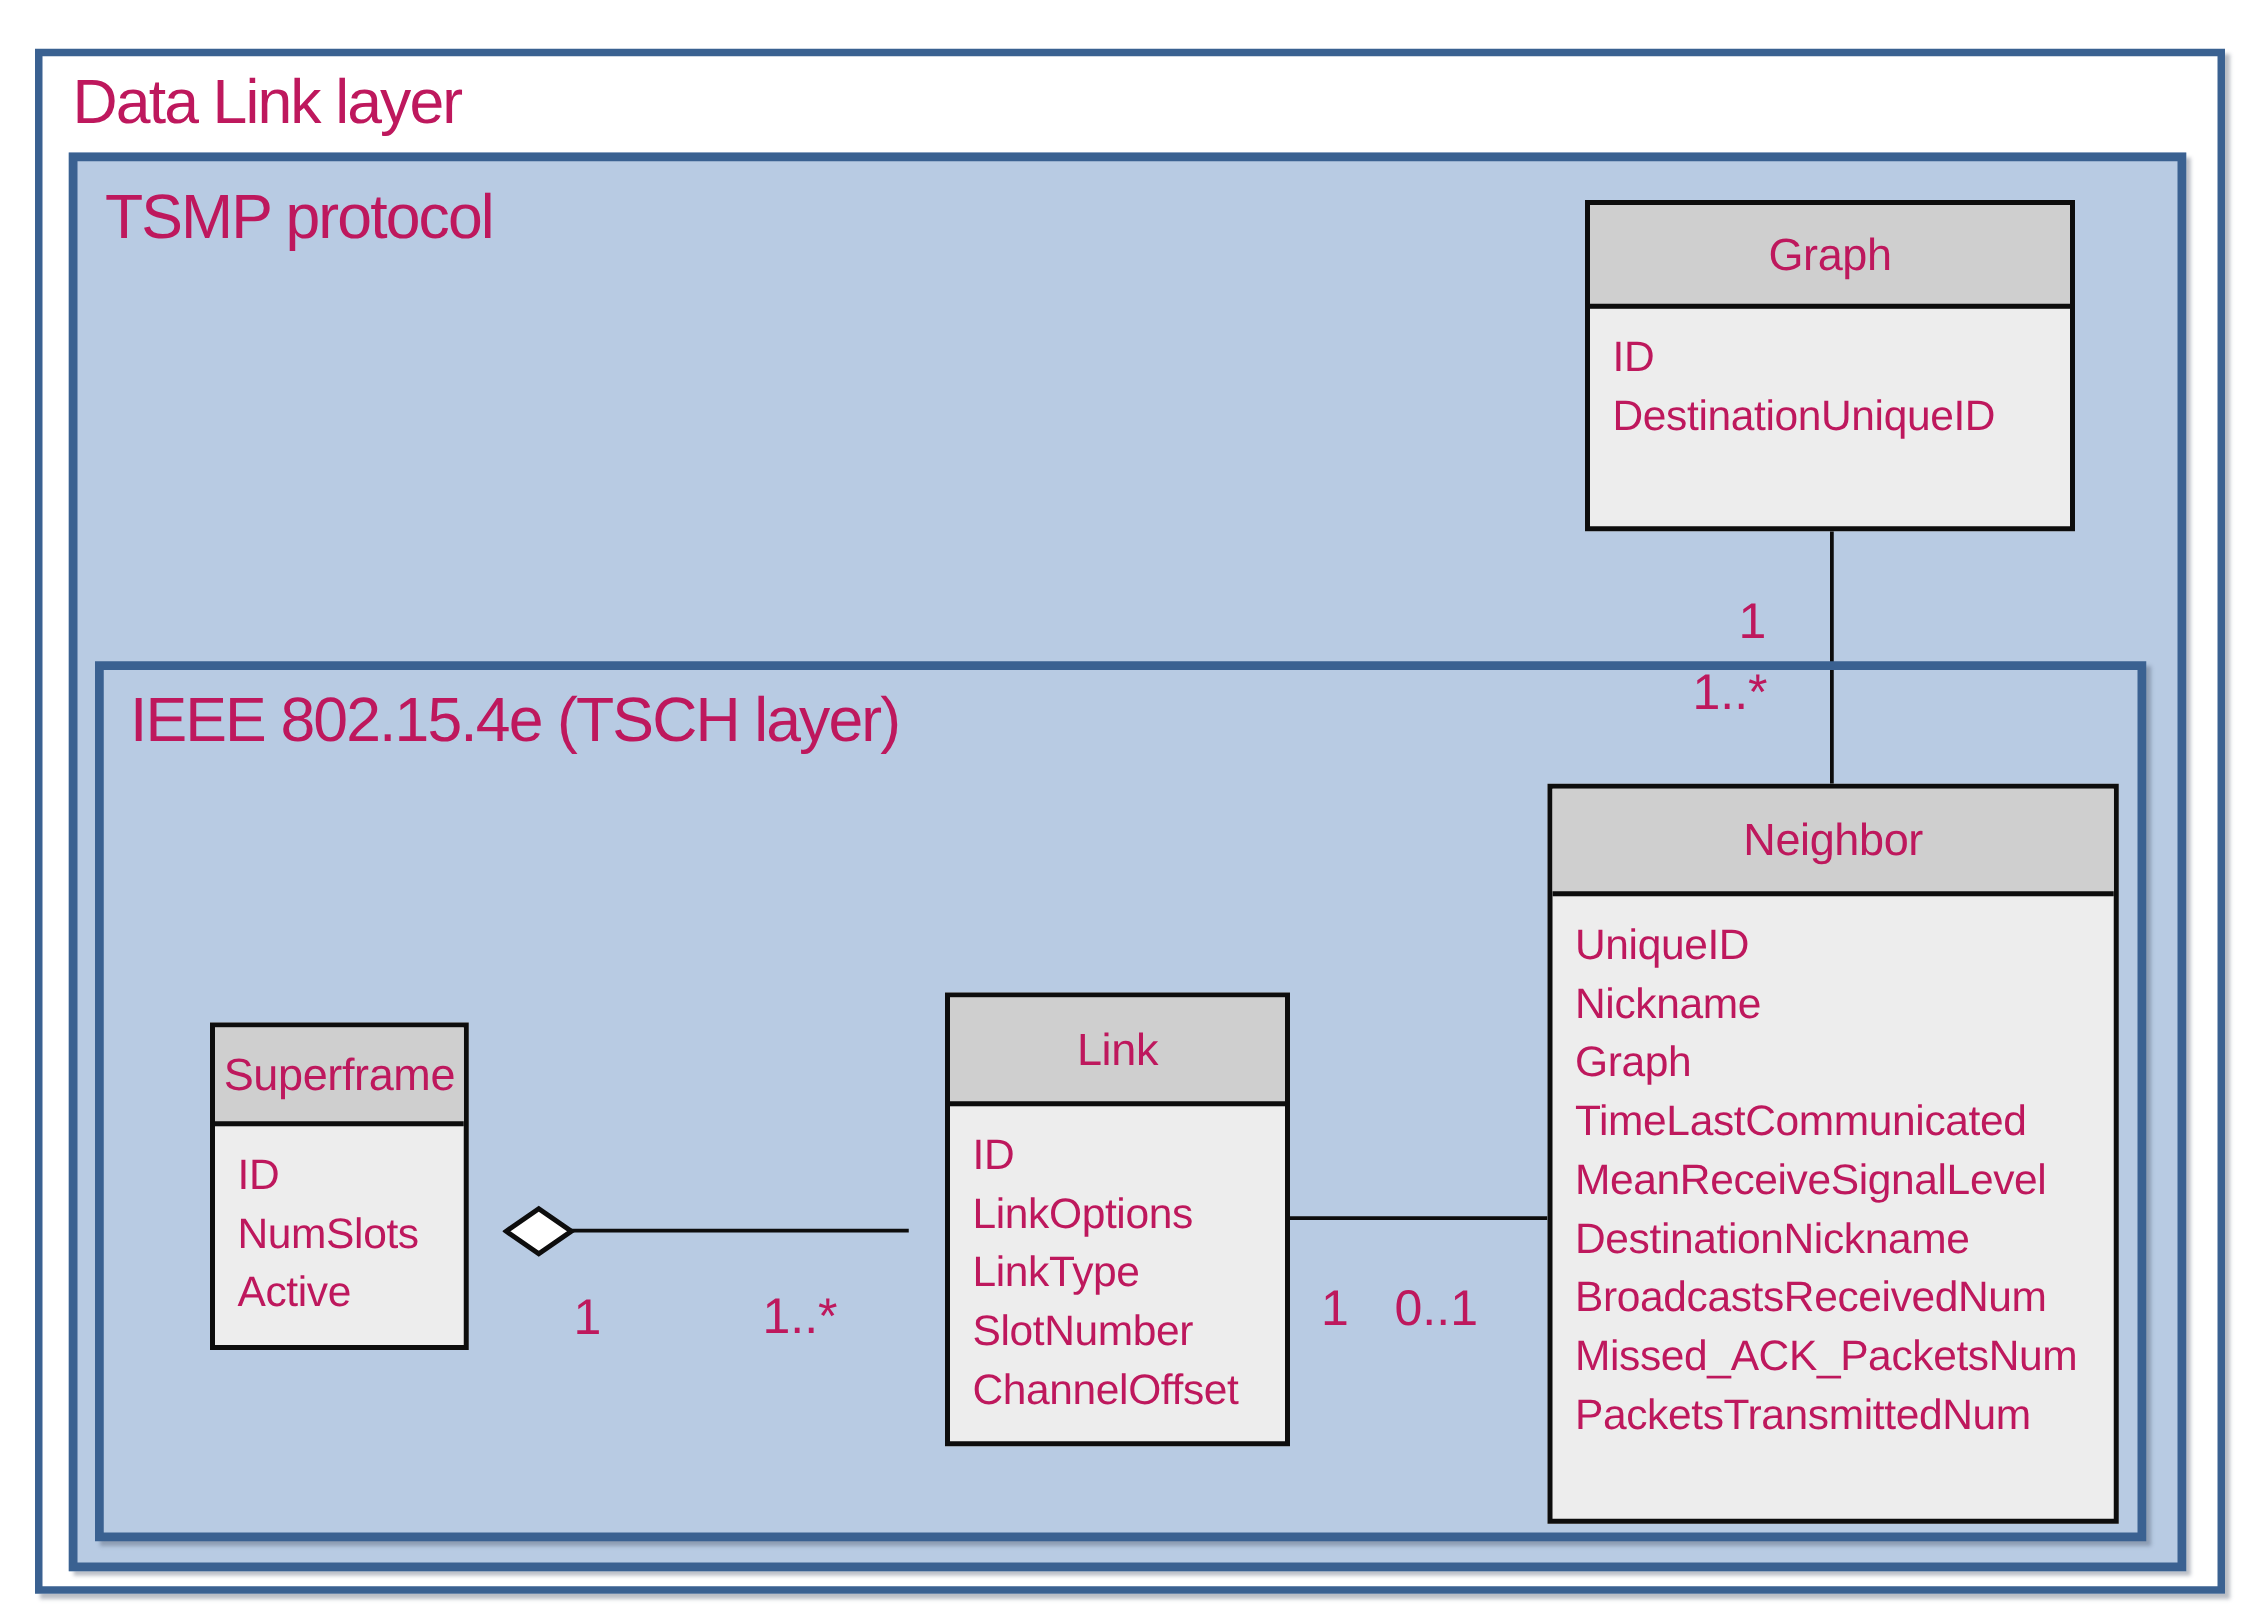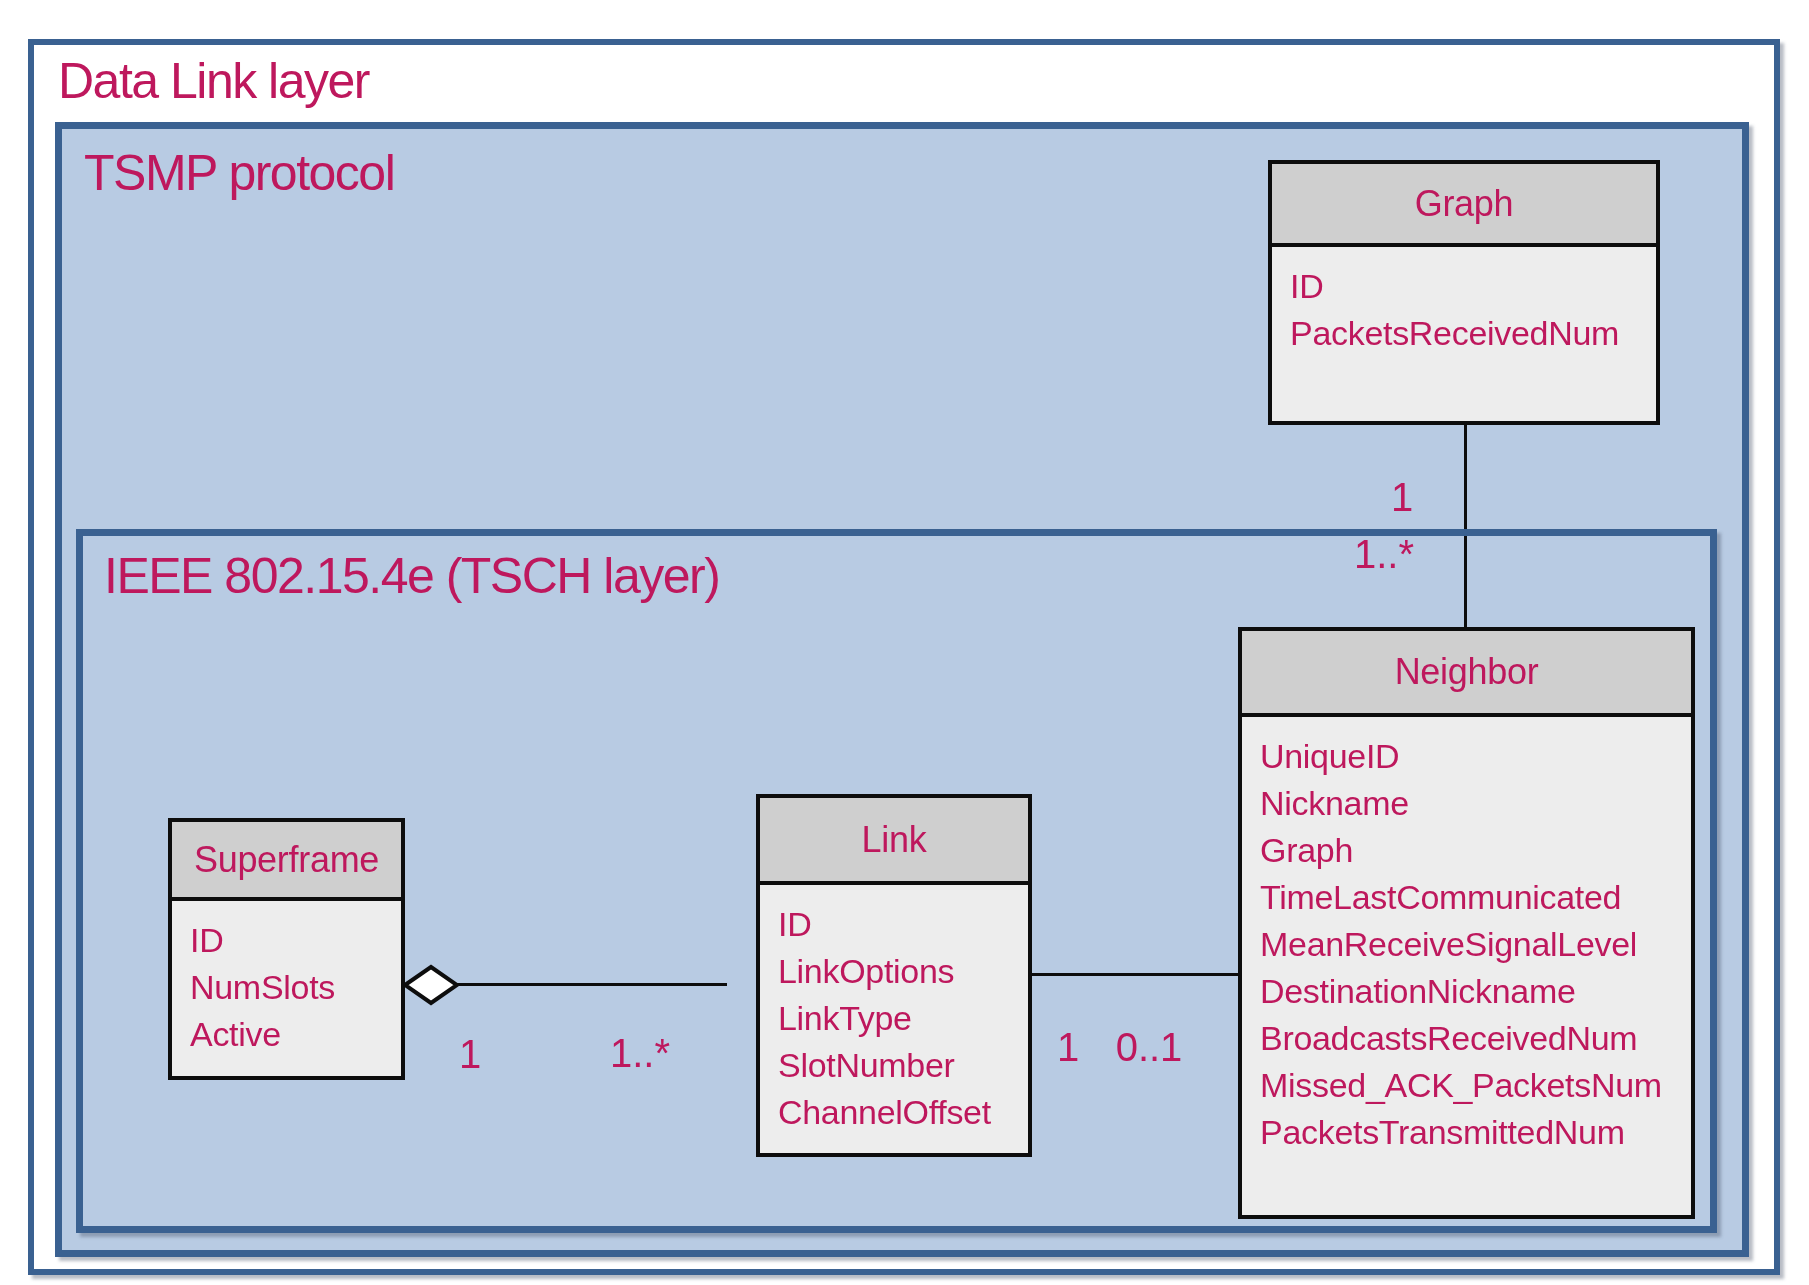--- a/index.html
+++ b/index.html
@@ -72,21 +72,21 @@
     line-height: 47px;
     letter-spacing: -0.3px;
     white-space: nowrap;
   }
   .uml-graph      { left: 1268px; top: 143px;  width: 392px; height: 265px; }
   .uml-graph      .uml-header { height: 83px; }
   .uml-neighbor   { left: 1238px; top: 610px;  width: 457px; height: 592px; }
   .uml-neighbor   .uml-header { height: 86px; }
   .uml-link       { left: 756px;  top: 777px;  width: 276px; height: 363px; }
   .uml-link       .uml-header { height: 87px; }
-  .uml-superframe { left: 168px;  top: 801px;  width: 237px; height: 262px; }
+  .uml-superframe { left: 168px;  top: 801px;  width: 207px; height: 262px; }
   .uml-superframe .uml-header { height: 79px; }
 
   
   .conn { position: absolute; background: #0d0d0d; z-index: 2; }
   .conn-graph-neighbor   { left: 1464px; top: 408px; width: 3px;   height: 202px; }
   .conn-superframe-link  { left: 455px;  top: 966px; width: 272px; height: 3px; }
   .conn-link-neighbor    { left: 1003px; top: 956px; width: 235px; height: 3px; }
   .diamond {
     position: absolute;
     left: 402px; top: 947px;
@@ -140,21 +140,21 @@
   <div class="mult m-gn-tgt">1..*</div>
   <div class="mult m-sl-src">1</div>
   <div class="mult m-sl-tgt">1..*</div>
   <div class="mult m-ln-src">1</div>
   <div class="mult m-ln-tgt">0..1</div>
 
   <div class="uml uml-graph">
     <div class="uml-header">Graph</div>
     <div class="uml-attrs">
         <div class="attr">ID</div>
-        <div class="attr">PacketsReceivedNum</div>
+        <div class="attr">DestinationUniqueID</div>
       </div>
   </div>
 
   <div class="uml uml-neighbor">
     <div class="uml-header">Neighbor</div>
     <div class="uml-attrs">
         <div class="attr">UniqueID</div>
         <div class="attr">Nickname</div>
         <div class="attr">Graph</div>
         <div class="attr">TimeLastCommunicated</div>

